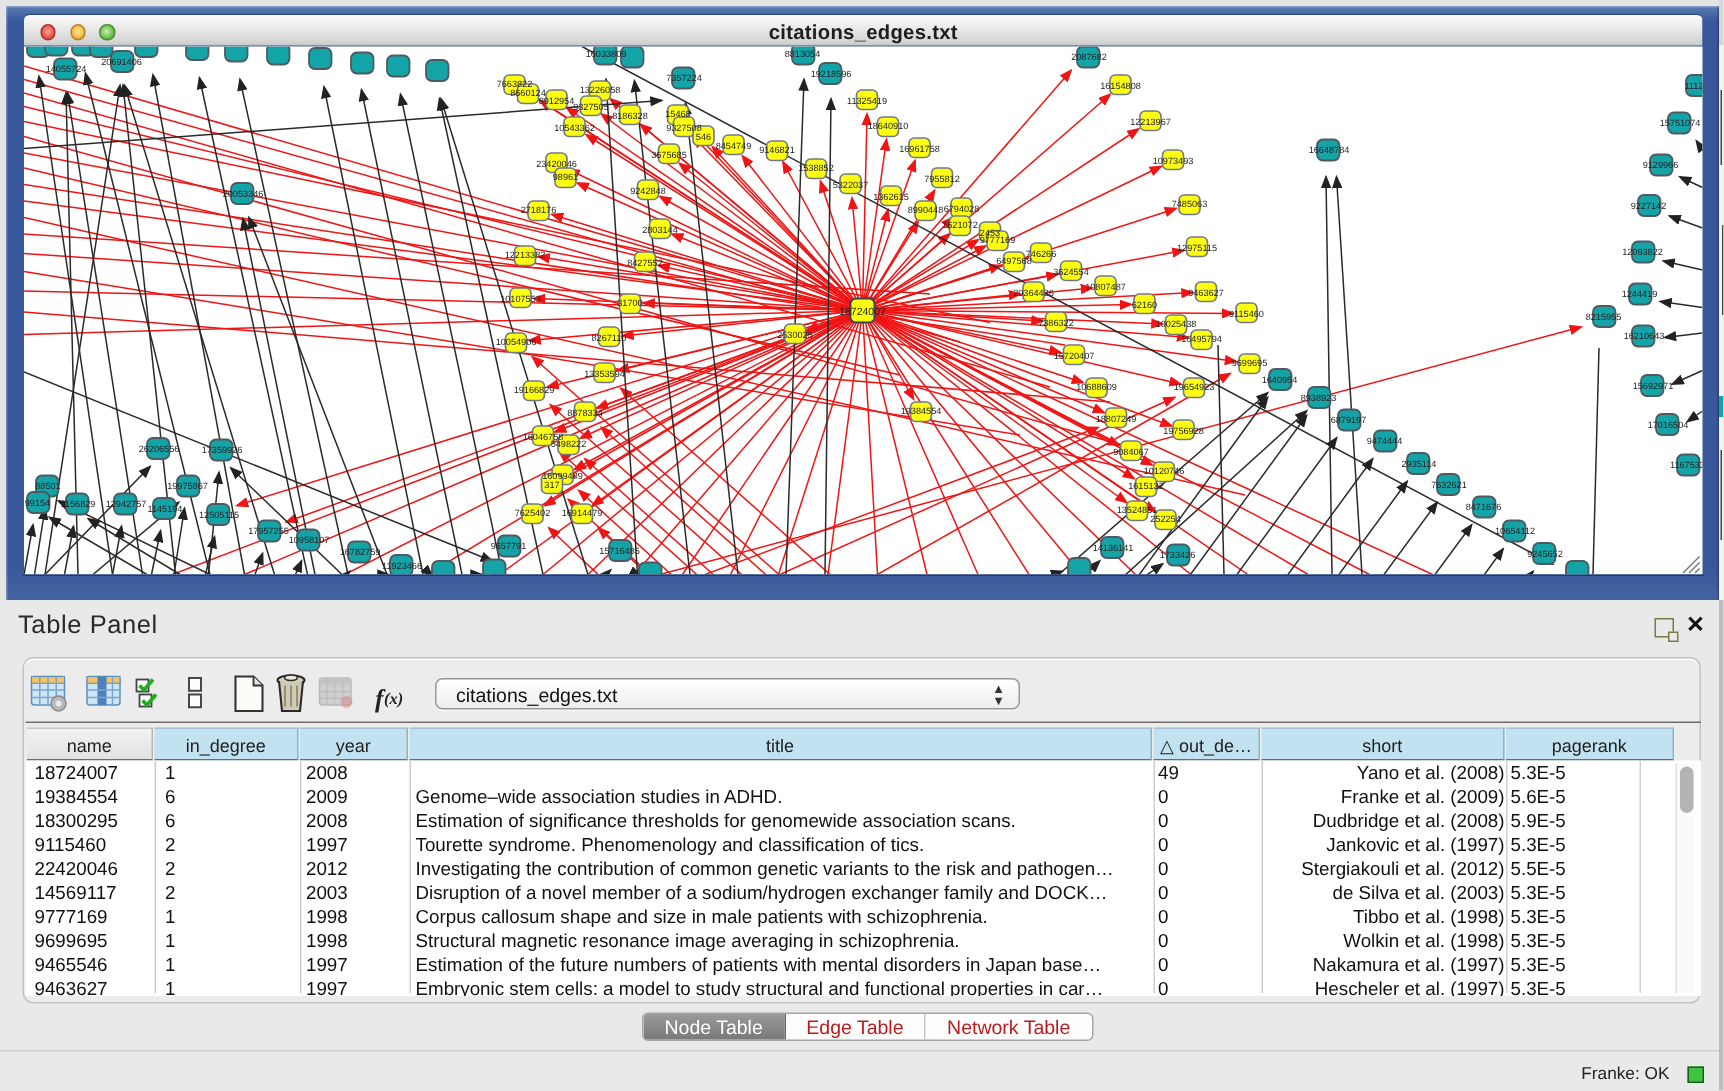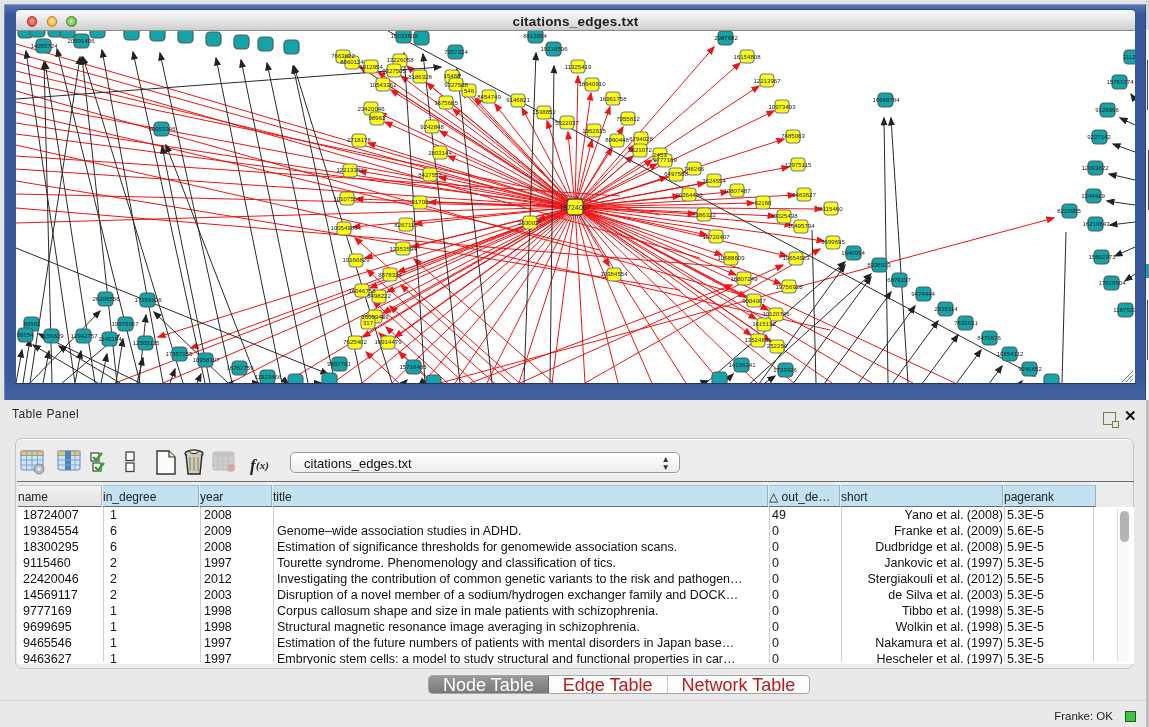--- a/index.html
+++ b/index.html
@@ -12,48 +12,48 @@
 .light{position:absolute;top:6px;width:10.5px;height:10.5px;border-radius:50%}
 #l1{left:10.8px;background:radial-gradient(circle at 4px 4px,#f9a69f,#ec5f55 55%,#ba2f25);border:.5px solid #a33}
 #l2{left:30.8px;background:radial-gradient(circle at 4px 4px,#fbe0a0,#f5bf4f 55%,#d08e1e);border:.5px solid #b7831f}
 #l3{left:50.3px;background:radial-gradient(circle at 4px 4px,#c8eeb2,#75c555 55%,#3f9222);border:.5px solid #4c8c2e}
 #canvas{position:absolute;left:12px;top:27px;width:1119px;height:352px;background:#fff;overflow:hidden}
 #sliver{position:absolute;left:1146px;top:0;width:3px;height:400px;background:#f5f5f5}
 #sliver i{position:absolute;left:0;width:3px;background:#444}
 
 #tp{position:absolute;left:0;top:400px;width:1149px;height:327px;background:#e9e9e9}
 #tphead{position:absolute;left:0;top:0;width:100%%;height:30px;background:linear-gradient(#f4f4f4,#e3e3e3);border-top:1px solid #cfcfcf;border-bottom:1px solid #d6d6d6}
-#tphead .t{position:absolute;left:12px;top:6px;font-size:12px;color:#2a2a2a;letter-spacing:.4px;white-space:nowrap}
+#tphead .t{position:absolute;left:12px;top:6px;font-size:17px;color:#2a2a2a;letter-spacing:.4px;white-space:nowrap}
 #fico{position:absolute;left:1103px;top:11px;width:13px;height:13px;border:1.4px solid #7a7a46}
 #fico i{position:absolute;right:-4px;bottom:-4px;width:7px;height:7px;border:1.4px solid #7a7a46;background:#e9e9e9}
 #xico{position:absolute;left:1124px;top:6px;font-size:15px;font-weight:bold;color:#111}
 #well{position:absolute;left:15px;top:38px;width:1119px;height:231px;background:#ececec;border:1px solid #c3c3c3;border-radius:7px;box-shadow:inset 0 1px 0 #fff}
 #tbar{position:absolute;left:0;top:9px;width:100%%;height:33px}
 #combo{position:absolute;left:274px;top:13px;width:390px;height:21px;border:1px solid #999;border-radius:5px;background:linear-gradient(#fff,#ededed);box-shadow:0 1px 0 rgba(255,255,255,.7)}
 #combo .t{position:absolute;left:13px;top:3px;font-size:13px;color:#111}
 #combo .ar{position:absolute;right:9px;top:2px;font-size:8.5px;color:#333;line-height:8px}
 #sepline{position:absolute;left:1px;top:42px;width:1117px;height:1px;background:#6e6e6e}
 #thead{position:absolute;left:1px;top:46px;width:1117px;height:22px;font-size:12px;color:#222}
-#thead .h{position:absolute;top:0;height:22px;line-height:22px;text-align:left;background:#c2e2f2;border-right:1px solid #8fb4c6;border-top:1px solid #9fc3d4;border-bottom:1px solid #6c6c6c}
+#thead .h{position:absolute;top:0;height:22px;line-height:22px;text-align:center;background:#c2e2f2;border-right:1px solid #8fb4c6;border-top:1px solid #9fc3d4;border-bottom:1px solid #6c6c6c}
 #thead .h.g{background:linear-gradient(#f2f2f2,#e2e2e2);border-right:1px solid #b5b5b5;border-top:1px solid #c6c6c6}
 #tbody{position:absolute;left:1px;top:68px;width:1117px;height:157px;background:#fff;overflow:hidden;font-size:12.5px;color:#111}
 .tr{position:relative;height:16px;line-height:16px;white-space:nowrap}
 .c{position:absolute;top:0;height:16px;overflow:hidden}
 .c1{left:3px;width:81px;padding-left:3px}
 .c2{left:87px;width:95px;padding-left:6px}
 .c3{left:182px;width:73px;padding-left:5px}
 .c4{left:255px;width:496px;padding-left:5px}
 .c5{left:751px;width:72px;padding-left:4px}
 .c6{left:823px;width:163px;text-align:right}
 .c7{left:986px;width:89px;padding-left:4px}
 #grid i{position:absolute;top:68px;height:155px;width:1px;background:#cfcfcf}
 #vsb{position:absolute;right:3px;top:70px;width:13px;height:153px;background:#fafafa;border-left:1px solid #e0e0e0}
 #vsb i{position:absolute;left:1.5px;top:2px;width:9px;height:31px;border-radius:5px;background:#b4b4b4}
 
-#tabs{position:absolute;left:428px;top:275px;height:19px;border:1px solid #a6a6a6;border-radius:4px;background:#fdfdfd;overflow:hidden;font-size:18px;display:flex}
+#tabs{position:absolute;left:428px;top:275px;height:19px;border:1px solid #a6a6a6;border-radius:4px;background:#fdfdfd;overflow:hidden;font-size:13px;display:flex}
 #tabs .tab{height:19px;line-height:18px;padding:0 14px;color:#b91c1c;border-right:1px solid #c9c9c9}
 #tabs .tab.sel{background:linear-gradient(#9a9a9a,#757575);color:#fff;border-right:1px solid #6a6a6a}
 #status{position:absolute;left:0;top:300px;width:1149px;height:27px;background:#e9e9e9;border-top:1px solid #cfcfcf}
 #status .t{position:absolute;right:36px;top:9px;font-size:11.5px;color:#222}
 #status .dot{position:absolute;right:13px;top:10px;width:11px;height:11px;border-radius:50%%;background:#3ec43e;border:1.4px solid #1e5c1e}
 #rstrip{position:absolute;right:0;top:400px;width:3px;height:327px;background:#bdbdbd}
 </style></head><body>
 <div id="stage">
  <div id="desk">
   <div id="frame">
@@ -609,21 +609,21 @@
           <div class="ar">▲<br>▼</div>
         </div>
    <div id="sepline"></div>
    <div id="thead">
     <div class="h g" style="left:1px;width:84px">name</div>
     <div class="h" style="left:86px;width:96px">in_degree</div>
     <div class="h" style="left:183px;width:72px">year</div>
     <div class="h" style="left:256px;width:495px">title</div>
     <div class="h" style="left:752px;width:71px">△ out_de…</div>
     <div class="h" style="left:824px;width:162px">short</div>
-    <div class="h" style="left:987px;width:92px">pagerank</div>
+    <div class="h" style="left:987px;width:112px">pagerank</div>
    </div>
    <div id="tbody">
 <div class="tr">
             <div class="c c1">18724007</div>
             <div class="c c2">1</div>
             <div class="c c3">2008</div>
             <div class="c c5">49</div>
             <div class="c c6">Yano et al. (2008)</div>
             <div class="c c7">5.3E-5</div>
           </div>

